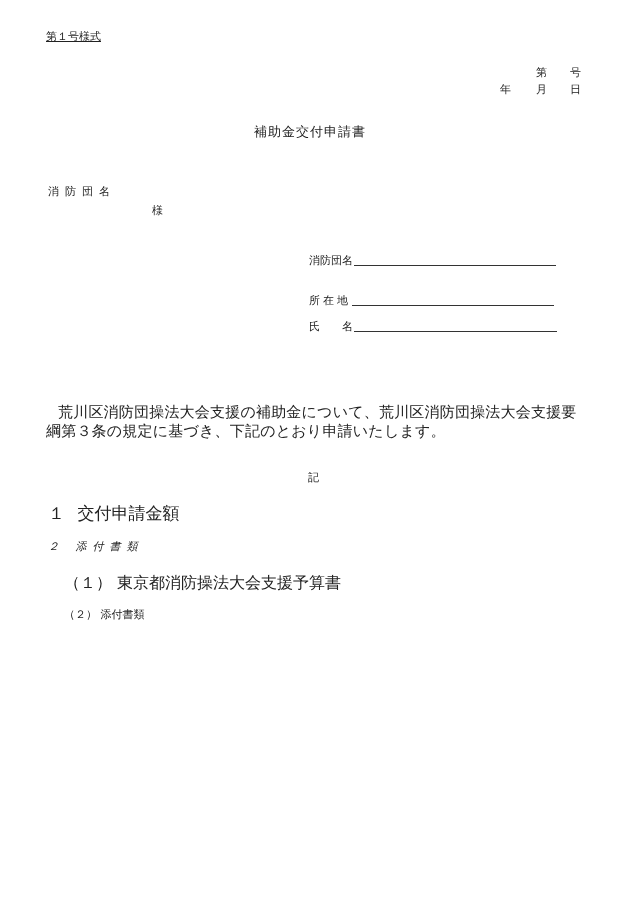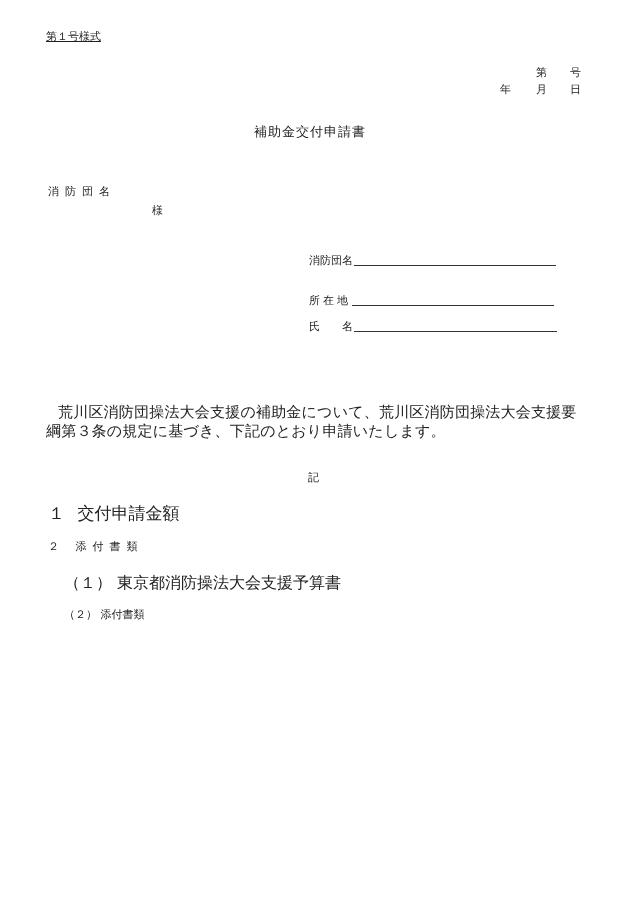--- a/index.html
+++ b/index.html
@@ -41,21 +41,21 @@
       top: 403px;
       width: 540px;
       font-size: 15px;
       line-height: 19px;
       white-space: normal;
       text-indent: 12px;
       letter-spacing: 0.2px;
     }
     .ki { left: 308px; top: 472px; font-size: 11px; }
     .item-1 { left: 48px; top: 505px; font-size: 17px; }
-    .item-2 { left: 48px; top: 541px; font-size: 11px; }
+    .item-2 { left: 48px; top: 541px; font-size: 11px; font-style: italic; }
     .sub-1 { left: 64px; top: 575px; font-size: 16px; }
     .sub-2 { left: 64px; top: 609px; font-size: 11px; }
     .num { display: inline-block; width: 24px; }
     .spaced-wide { letter-spacing: 6px; }
   </style>
 </head>
 <body>
 
 <div>
 

